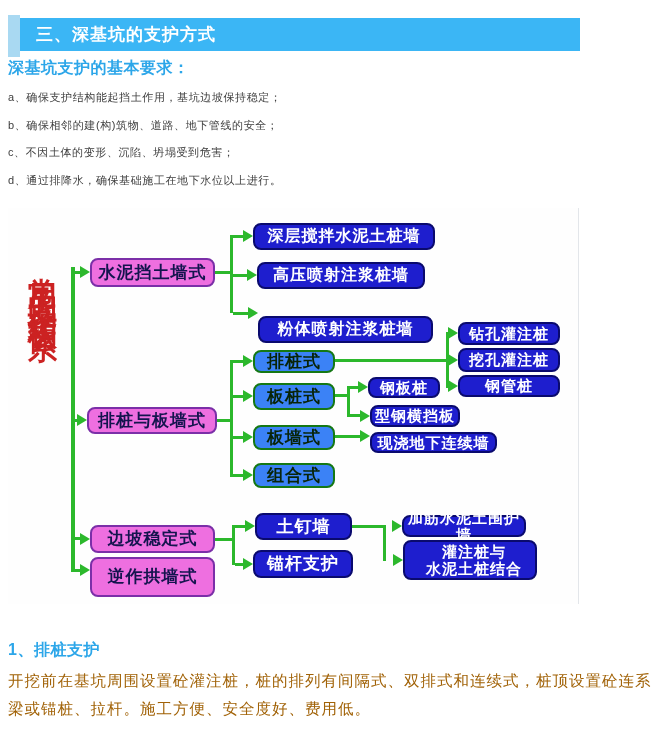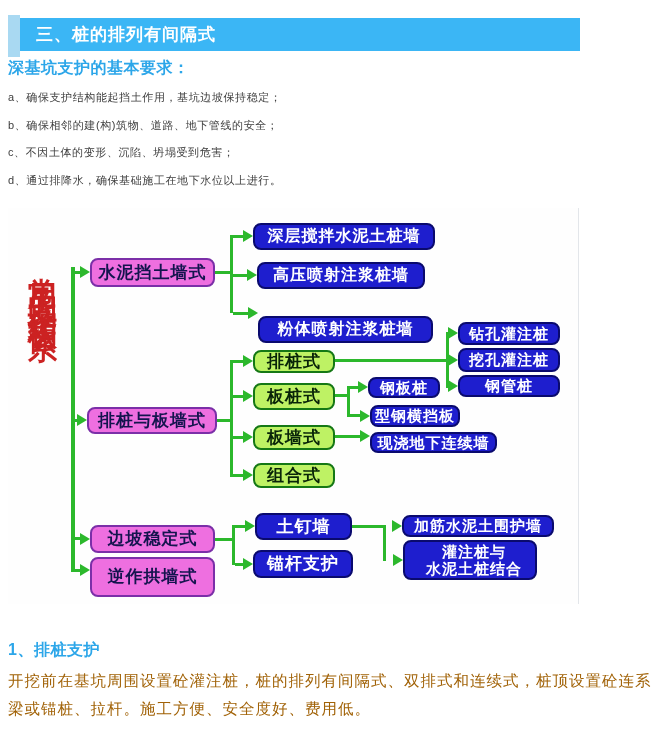--- a/index.html
+++ b/index.html
@@ -27,37 +27,37 @@
     position:absolute;left:20px;top:46px;
     writing-mode:vertical-rl;text-orientation:upright;
     color:#CC2222;font-weight:bold;font-size:29px;letter-spacing:7px;line-height:1;
   }
   .node{
     position:absolute;display:flex;align-items:center;justify-content:center;
     font-weight:bold;border-radius:8px;box-sizing:border-box;text-align:center;
     white-space:pre-line;line-height:1.15;letter-spacing:1px;
   }
   .node.pink{background:#EE6FE0;border:2px solid #7B2FA8;color:#14144E;}
-  .node.green{background:#bef264;border:2px solid #157815;color:#082408;}
+  .node.green{background:#3b82f6;border:2px solid #157815;color:#082408;}
   .node.blue{background:#1E1ECE;border:2px solid #0A0A6E;color:#ffffff;}
   .dline{position:absolute;background:#2CB82C;}
   .darrow{
     position:absolute;width:0;height:0;
     border-left:10px solid #2CB82C;border-top:6px solid transparent;border-bottom:6px solid transparent;
   }
   
   .sec1-heading{position:absolute;left:8px;top:640px;color:#2CA6E9;font-weight:bold;font-size:16px;letter-spacing:0.5px;}
   .sec1-body{position:absolute;left:8px;top:667px;width:650px;color:#a16207;font-size:15.5px;line-height:27.5px;letter-spacing:1px;}
 </style>
 </head>
 <body>
 
 <div class="header-accent"></div>
 <div class="header-band">
-  <span class="title">三、桩的排列有间隔式</span>
+  <span class="title">三、深基坑的支护方式</span>
 </div>
 
 <div class="req-heading">深基坑支护的基本要求：</div>
 <div class="req-list">
   <div>a、确保支护结构能起挡土作用，基坑边坡保持稳定；</div>
   <div>b、确保相邻的建(构)筑物、道路、地下管线的安全；</div>
   <div>c、不因土体的变形、沉陷、坍塌受到危害；</div>
   <div>d、通过排降水，确保基础施工在地下水位以上进行。</div>
 </div>
 
@@ -125,19 +125,19 @@
     <div class="node green" style="left: 245px; top: 217px; width: 82px; height: 25px; font-size: 17px;">板墙式</div>
     <div class="node green" style="left: 245px; top: 255px; width: 82px; height: 25px; font-size: 17px;">组合式</div>
     <div class="node blue" style="left: 450px; top: 114px; width: 102px; height: 23px; font-size: 15px;">钻孔灌注桩</div>
     <div class="node blue" style="left: 450px; top: 140px; width: 102px; height: 24px; font-size: 15px;">挖孔灌注桩</div>
     <div class="node blue" style="left: 450px; top: 167px; width: 102px; height: 22px; font-size: 15px;">钢管桩</div>
     <div class="node blue" style="left: 360px; top: 169px; width: 72px; height: 21px; font-size: 15px;">钢板桩</div>
     <div class="node blue" style="left: 362px; top: 197px; width: 90px; height: 22px; font-size: 15px;">型钢横挡板</div>
     <div class="node blue" style="left: 362px; top: 224px; width: 127px; height: 21px; font-size: 15px;">现浇地下连续墙</div>
     <div class="node blue" style="left: 247px; top: 305px; width: 97px; height: 27px; font-size: 17px;">土钉墙</div>
     <div class="node blue" style="left: 245px; top: 342px; width: 100px; height: 28px; font-size: 17px;">锚杆支护</div>
-    <div class="node blue" style="left: 394px; top: 307px; width: 152px; height: 22px; font-size: 15px;">加筋水泥土围护墙</div>
+    <div class="node blue" style="left: 394px; top: 307px; width: 124px; height: 22px; font-size: 15px;">加筋水泥土围护墙</div>
     <div class="node blue" style="left: 395px; top: 332px; width: 134px; height: 40px; font-size: 15px; padding-left: 8px;">灌注桩与
 水泥土桩结合</div>
   </div>
 
 <div class="sec1-heading">1、排桩支护</div>
 <div class="sec1-body">开挖前在基坑周围设置砼灌注桩，桩的排列有间隔式、双排式和连续式，桩顶设置砼连系梁或锚桩、拉杆。施工方便、安全度好、费用低。</div>
 
 </body></html>

